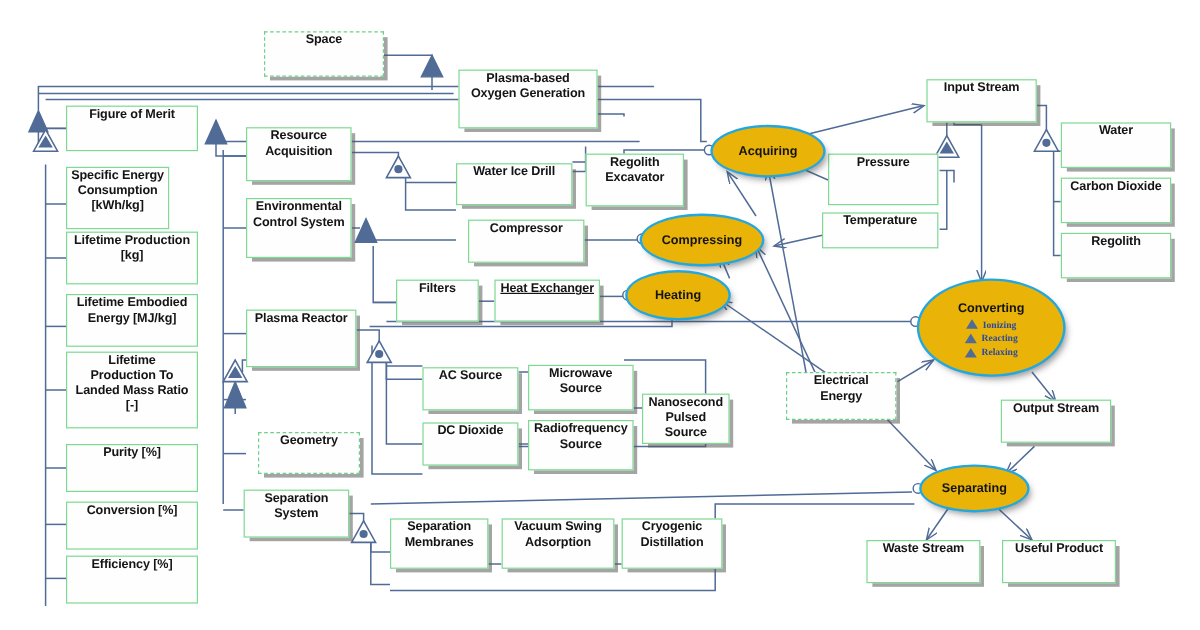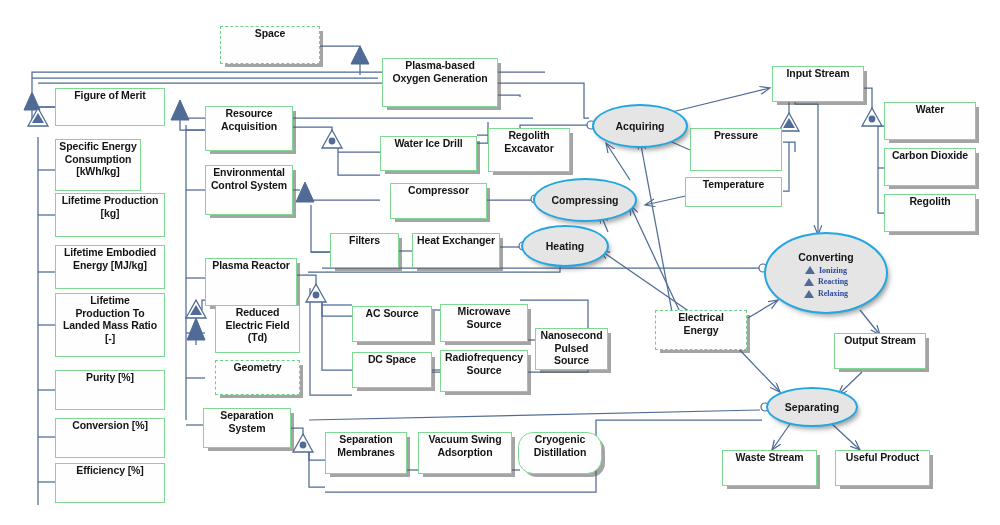--- a/index.html
+++ b/index.html
@@ -25,21 +25,21 @@
   }
   .blk.nodrop{box-shadow:none;}
   .blk.dashed{border-style:dashed;border-color:#6fcf87;}
   .blk .t{padding:0 3px;}
 
   
   .ell{
     position:absolute;
     box-sizing:border-box;
     border-radius:50%;
-    background:#e5e5e5;
+    background:#eab308;
     border:2.4px solid #22a7e0;
     display:flex;align-items:center;justify-content:center;
     text-align:center;
     font-size:10.5px;font-weight:bold;color:#141414;
     box-shadow:3px 4px 5px -2px rgba(60,60,60,.5);
     z-index:5;
   }
   .ell.big{flex-direction:column;}
   .ell.big .title{margin-bottom:2px;}
   .ell .sub{font-size:8px;color:#2b4a9e;font-family:"Liberation Serif",serif;font-weight:bold;
@@ -244,69 +244,66 @@
 
   <div class="blk" style="left:205px;top:106px;width:88px;height:45px;">
     <span class="t">Resource<br>Acquisition</span>
   </div>
   <div class="blk" style="left:205px;top:165px;width:88px;height:50px;">
     <span class="t">Environmental<br>Control System</span>
   </div>
   <div class="blk" style="left:205px;top:258px;width:92px;height:48px;">
     <span class="t">Plasma Reactor</span>
   </div>
-  <div class="blk nodrop" style="left:215px;top:305px;width:85px;height:48px;">
-    <span class="t">Reduced<br>Electric Field<br>(Td)</span>
-  </div>
   <div class="blk dashed" style="left:215px;top:360px;width:85px;height:35px;">
     <span class="t">Geometry</span>
   </div>
   <div class="blk" style="left:203px;top:408px;width:88px;height:40px;">
     <span class="t">Separation<br>System</span>
   </div>
 
   <div class="blk" style="left:380px;top:136px;width:97px;height:35px;">
     <span class="t">Water Ice Drill</span>
   </div>
   <div class="blk" style="left:488px;top:128px;width:82px;height:44px;">
     <span class="t">Regolith<br>Excavator</span>
   </div>
   <div class="blk" style="left:390px;top:183px;width:97px;height:36px;">
     <span class="t">Compressor</span>
   </div>
   <div class="blk" style="left:330px;top:233px;width:69px;height:35px;">
     <span class="t">Filters</span>
   </div>
-  <div class="blk" style="left:412px;top:233px;width:88px;height:35px;">
+  <div class="blk" style="left:412px;top:233px;width:88px;height:35px;text-decoration:underline;">
     <span class="t">Heat Exchanger</span>
   </div>
 
   <div class="blk" style="left:352px;top:306px;width:80px;height:36px;">
     <span class="t">AC Source</span>
   </div>
   <div class="blk" style="left:352px;top:352px;width:80px;height:36px;">
-    <span class="t">DC Space</span>
+    <span class="t">DC Dioxide</span>
   </div>
   <div class="blk" style="left:440px;top:304px;width:88px;height:38px;">
     <span class="t">Microwave<br>Source</span>
   </div>
   <div class="blk" style="left:440px;top:350px;width:88px;height:42px;">
     <span class="t">Radiofrequency<br>Source</span>
   </div>
   <div class="blk" style="left:535px;top:328px;width:73px;height:42px;">
     <span class="t">Nanosecond<br>Pulsed Source</span>
   </div>
 
   <div class="blk" style="left:325px;top:432px;width:82px;height:42px;">
     <span class="t">Separation<br>Membranes</span>
   </div>
   <div class="blk" style="left:418px;top:432px;width:94px;height:42px;">
     <span class="t">Vacuum Swing<br>Adsorption</span>
   </div>
-  <div class="blk" style="left:518px;top:432px;width:84px;height:42px;border-radius:15px;">
+  <div class="blk" style="left:518px;top:432px;width:84px;height:42px;">
     <span class="t">Cryogenic<br>Distillation</span>
   </div>
 
   <div class="blk dashed" style="left:655px;top:310px;width:92px;height:40px;">
     <span class="t">Electrical<br>Energy</span>
   </div>
 
   <div class="blk nodrop" style="left:690px;top:128px;width:92px;height:43px;">
     <span class="t">Pressure</span>
   </div>

